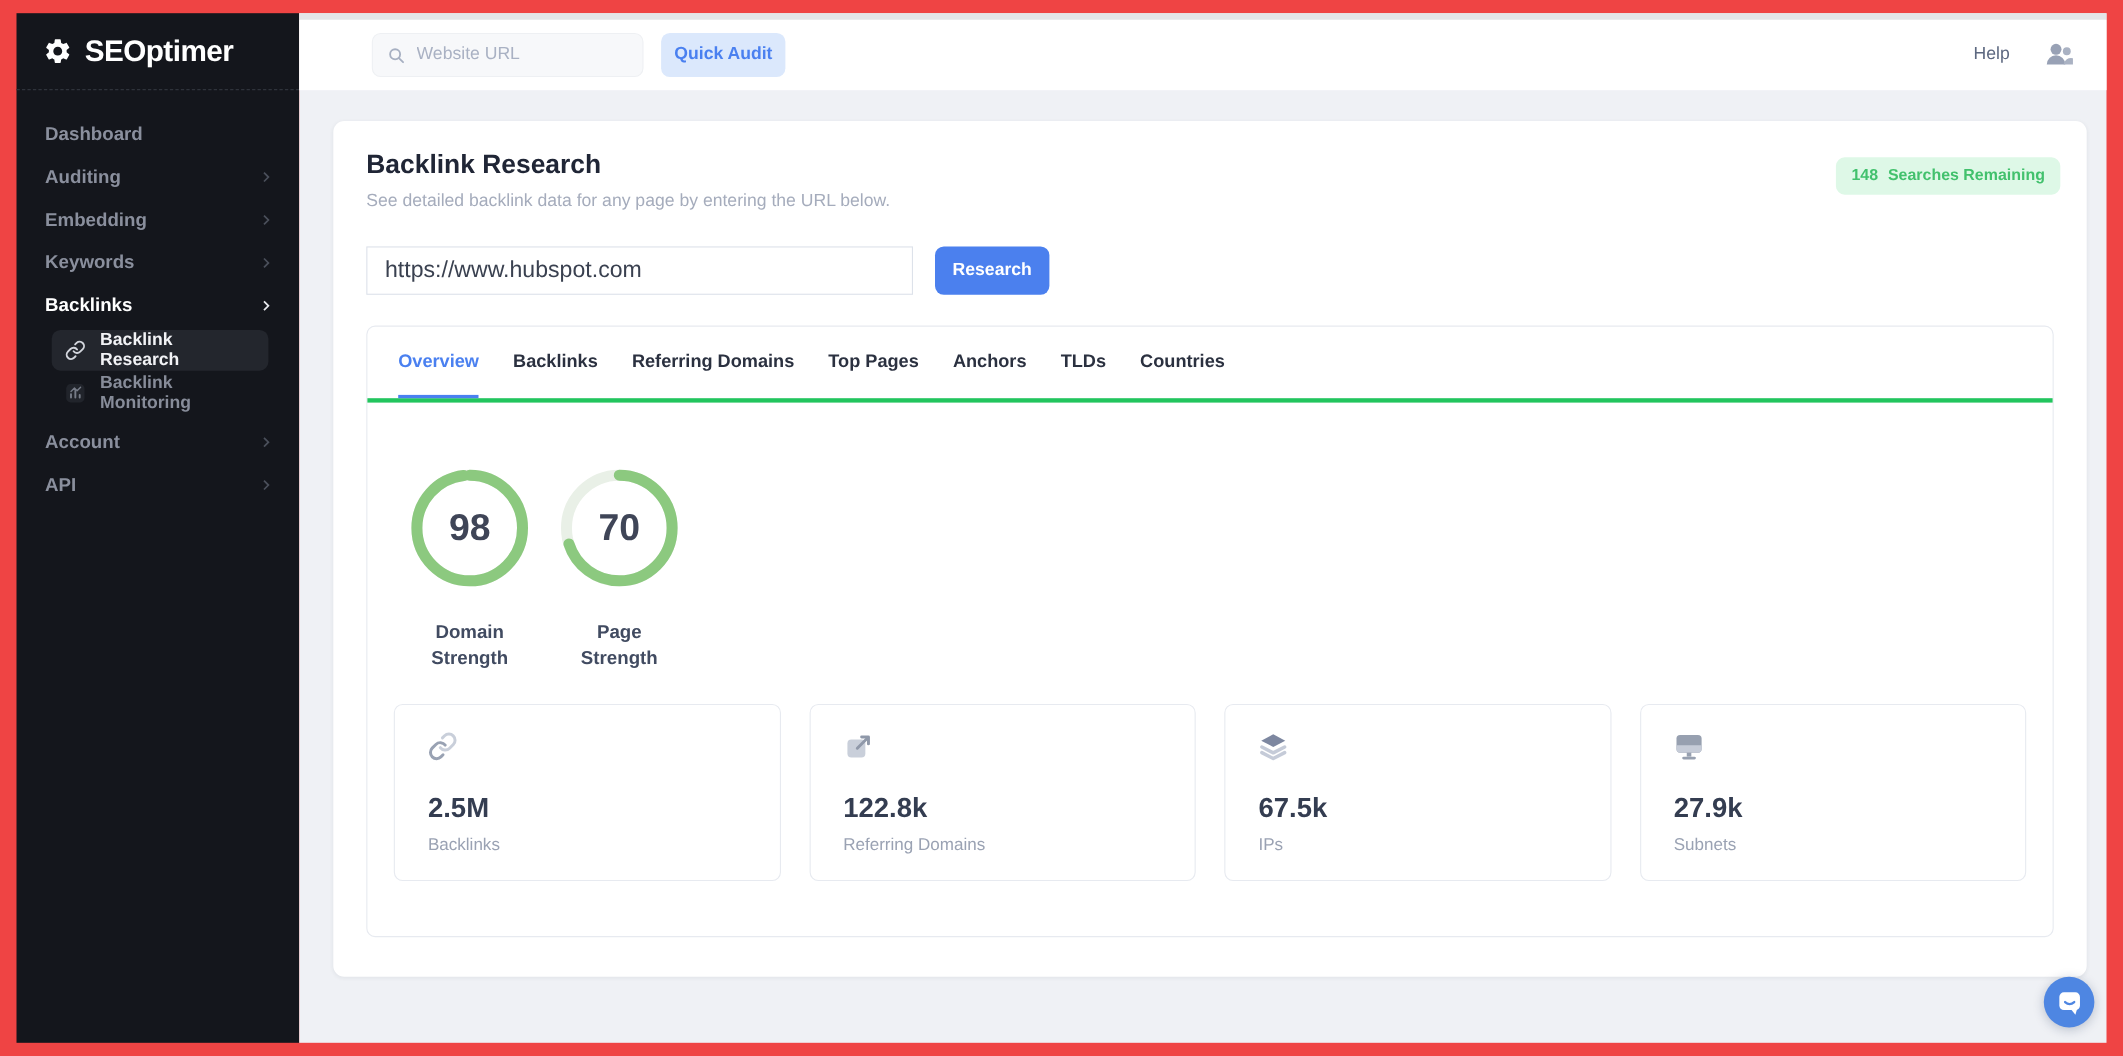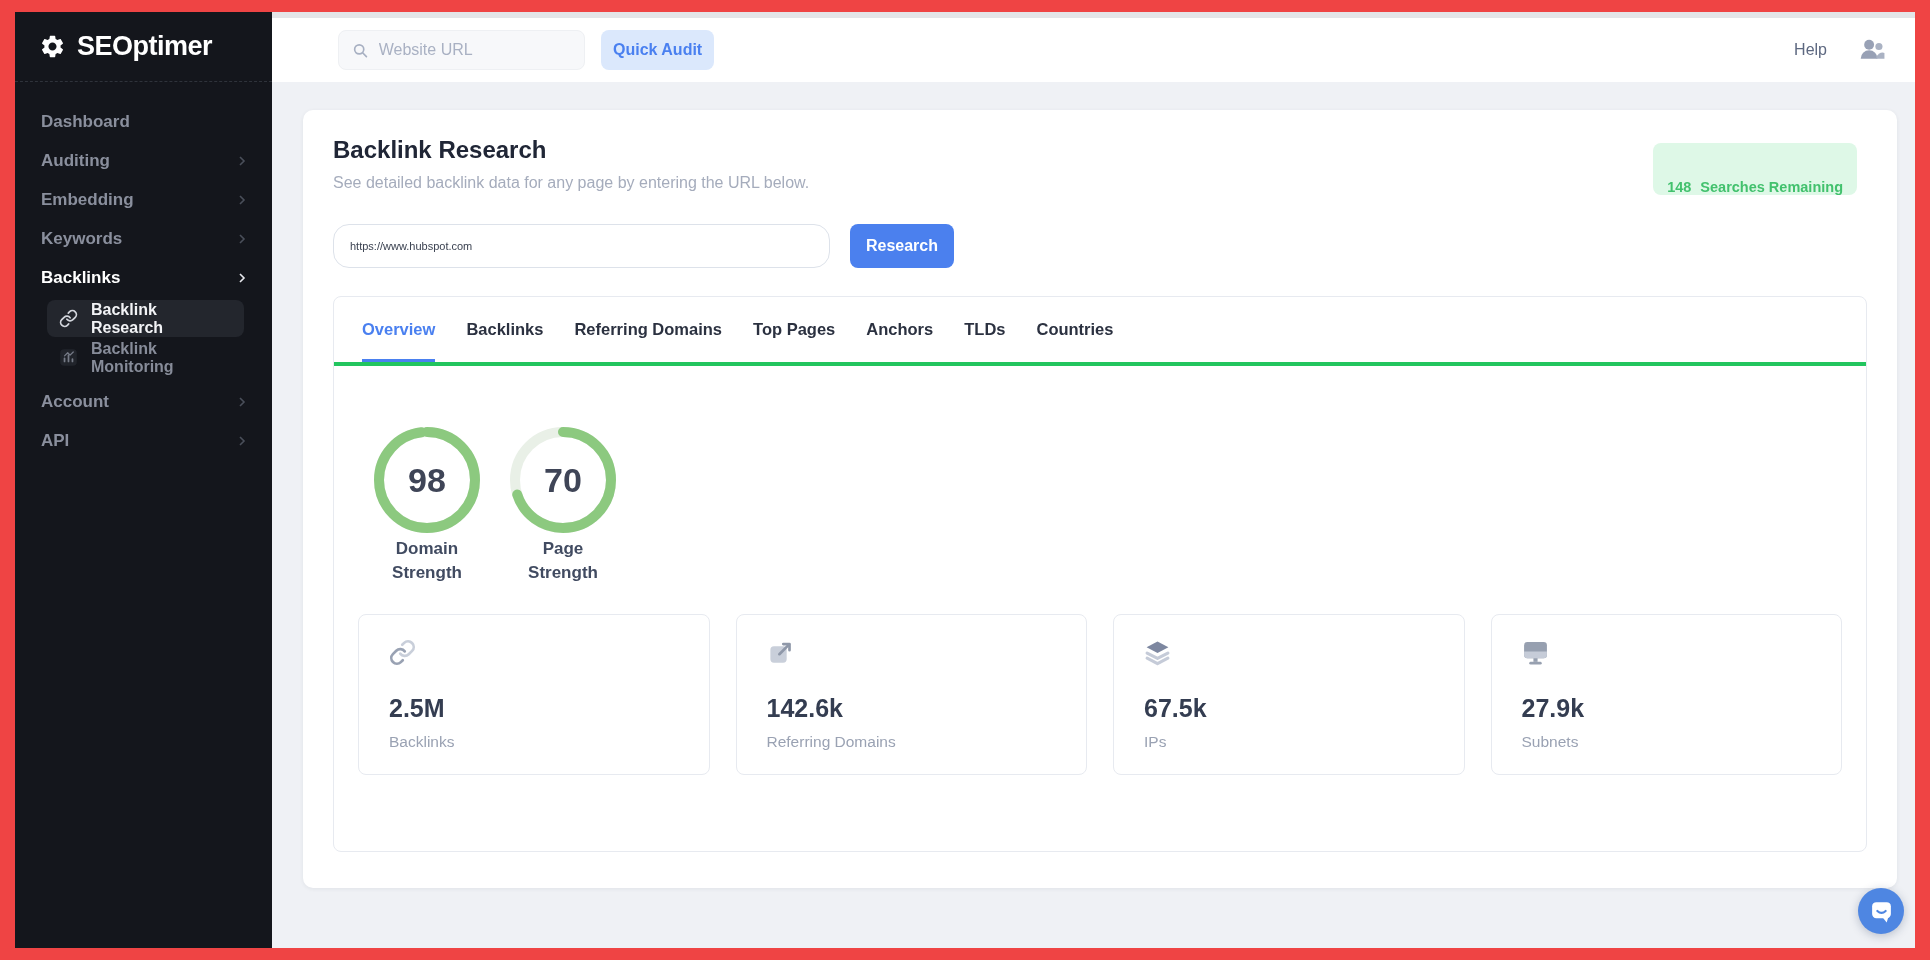--- a/index.html
+++ b/index.html
@@ -33,39 +33,39 @@
   .search input::placeholder { color: #a9b1c3; }
   .quick-audit { margin-left: 16px; height: 40px; padding: 0 12px; border: none; border-radius: 8px; background: #dbe8fc; color: #4a80f0; font-size: 16px; font-weight: bold; cursor: pointer; font-family: "Liberation Sans", sans-serif; }
   .topbar-right { margin-left: auto; display: flex; align-items: center; gap: 30px; }
   .help { font-size: 16px; color: #5d6880; cursor: pointer; }
   .users-icon { width: 30px; height: 30px; cursor: pointer; }
 
   
   .panel { position: absolute; left: 31px; top: 98px; width: 1594px; height: 778px; background: #fff; border-radius: 10px; box-shadow: 0 1px 4px rgba(30,40,60,.07); padding: 26px 30px 0 30px; }
   .page-title { font-size: 24px; font-weight: bold; color: #202636; }
   .page-sub { margin-top: 10px; font-size: 16px; color: #a5acbc; }
-  .badge { position: absolute; top: 33px; right: 40px; height: 52px; background: #def8e7; color: #42c16d; border-radius: 8px; display: flex; align-items: flex-end; gap: 9px; padding: 0 14px; font-size: 14.5px; font-weight: bold; }
+  .badge { position: absolute; top: 33px; right: 24px; height: 34px; background: #def8e7; color: #42c16d; border-radius: 8px; display: flex; align-items: center; gap: 9px; padding: 0 14px; font-size: 14.5px; font-weight: bold; }
   .url-row { margin-top: 32px; display: flex; gap: 20px; }
-  .url-input { width: 497px; height: 44px; border: 1px solid #dde2ea; border-radius: 16px; padding: 0 16px; font-size: 11px; color: #3a4150; outline: none; font-family: "Liberation Sans", sans-serif; }
+  .url-input { width: 497px; height: 44px; border: 1px solid #dde2ea; border-radius: 0; padding: 0 16px; font-size: 21px; color: #3a4150; outline: none; font-family: "Liberation Sans", sans-serif; }
   .research-btn { width: 104px; height: 44px; border: none; border-radius: 8px; background: #4b80ee; color: #fff; font-size: 16px; font-weight: bold; cursor: pointer; font-family: "Liberation Sans", sans-serif; }
 
   
   .tabs-box { margin-top: 28px; height: 556px; border: 1px solid #e7eaf0; border-radius: 8px; }
   .tabs { height: 69px; border-bottom: 4px solid #22c55e; display: flex; align-items: stretch; padding-left: 28px; gap: 31px; }
   .tab { display: flex; align-items: center; font-size: 16.5px; font-weight: bold; color: #2b3140; cursor: pointer; border-bottom: 3px solid transparent; padding-top: 3px; }
   .tab.active { color: #4a80f0; border-bottom-color: #4a80f0; }
 
   .gauges { display: flex; gap: 22px; padding: 57px 0 0 36px; }
   .gauge { width: 114px; text-align: center; }
   .gauge-circle { position: relative; width: 114px; height: 114px; }
   .gauge-circle svg { width: 114px; height: 114px; }
   .gauge-track { fill: none; stroke: #e9f0e7; stroke-width: 10; }
   .gauge-arc { fill: none; stroke: #8cc97f; stroke-width: 10; stroke-linecap: round; }
   .gauge-num { position: absolute; inset: 0; display: flex; align-items: center; justify-content: center; font-size: 34px; font-weight: bold; color: #3f4557; }
-  .gauge-label { font-size: 17px; font-weight: bold; color: #414b61; line-height: 24px; }
+  .gauge-label { margin-top: 26px; font-size: 17px; font-weight: bold; color: #414b61; line-height: 24px; }
 
   .cards-row { margin-top: 29px; padding: 0 24px; display: flex; gap: 26px; }
   .stat-card { flex: 1; height: 161px; border: 1px solid #e7eaf0; border-radius: 8px; background: #fff; padding: 24px 30px; }
   .stat-icon { width: 27px; height: 27px; }
   .stat-value { margin-top: 24px; font-size: 25px; font-weight: bold; color: #343d51; }
   .stat-label { margin-top: 10px; font-size: 15.5px; color: #9aa2b3; }
 
   .chat-fab { position: absolute; right: 11px; bottom: 14px; width: 46px; height: 46px; border-radius: 50%; background: #4e86e2; border: none; display: flex; align-items: center; justify-content: center; cursor: pointer; box-shadow: 0 2px 10px rgba(20,40,80,.25); }
 </style>
 </head>
@@ -221,21 +221,21 @@
               </svg>
             <div class="stat-value">2.5M</div>
             <div class="stat-label">Backlinks</div>
           </div>
           <div class="stat-card">
             <svg class="stat-icon" viewBox="0 0 24 24">
                 <rect x="3" y="6.5" width="14.5" height="14.5" rx="3.2" fill="#c9cfda"></rect>
                 <path d="M11 13.5 L19.5 5" stroke="#8f98a9" stroke-width="2.4" stroke-linecap="round"></path>
                 <path d="M14.5 4.5 H20 V10" stroke="#8f98a9" stroke-width="2.4" fill="none" stroke-linecap="round" stroke-linejoin="round"></path>
               </svg>
-            <div class="stat-value">142.6k</div>
+            <div class="stat-value">122.8k</div>
             <div class="stat-label">Referring Domains</div>
           </div>
           <div class="stat-card">
             <svg class="stat-icon" viewBox="0 0 26 26">
                 <path d="M13 2.5 L23.5 8 13 13.5 2.5 8 Z" fill="#7d87a0"></path>
                 <path d="M3 13.5 L13 18.7 23 13.5" stroke="#c5cbd8" stroke-width="3" fill="none" stroke-linejoin="round" stroke-linecap="round"></path>
                 <path d="M3 18.5 L13 23.7 23 18.5" stroke="#c5cbd8" stroke-width="3" fill="none" stroke-linejoin="round" stroke-linecap="round"></path>
               </svg>
             <div class="stat-value">67.5k</div>
             <div class="stat-label">IPs</div>

